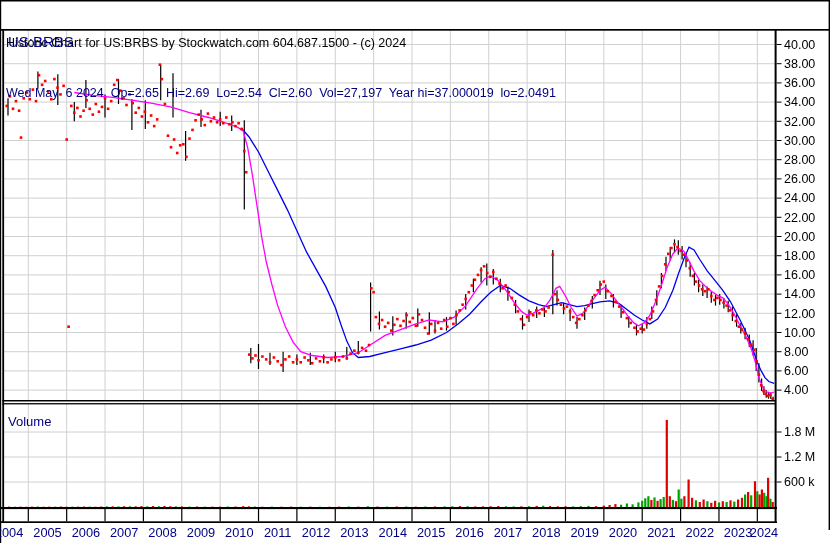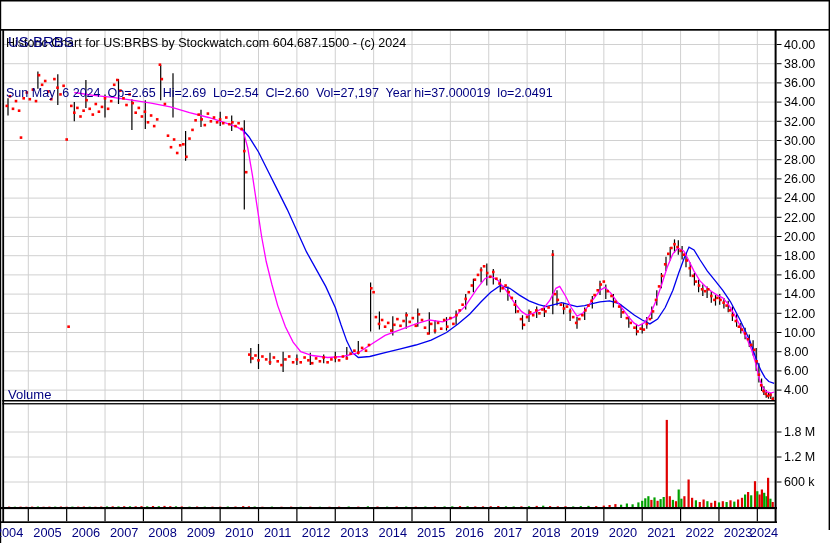--- a/index.html
+++ b/index.html
@@ -2,31 +2,31 @@
 <html><head>
 <meta charset="utf-8">
 <style>
   html,body{margin:0;padding:0;background:#fff;}
   .frame{position:relative;width:830px;height:543px;background:#ffffff;
          font-family:"Liberation Sans",sans-serif;overflow:hidden;}
   .header{position:absolute;top:1px;left:6px;z-index:2;white-space:pre;}
   .header .h1{font-size:12.5px;line-height:13.5px;color:#000000;}
   .header .h2{font-size:12.5px;line-height:13.5px;color:#000080;}
   .sym-label{position:absolute;top:33px;left:8px;z-index:2;color:#000080;font-size:15px;}
-  .vol-label{position:absolute;top:387px;left:8px;z-index:2;color:#000080;font-size:13px;}
+  .vol-label{position:absolute;top:414px;left:8px;z-index:2;color:#000080;font-size:13px;}
   svg#chart{position:absolute;top:0;left:0;}
   svg text{font-family:"Liberation Sans",sans-serif;}
 </style>
 </head>
 <body>
 
 <div class="frame">
   <div class="header">
     <div class="h1">Historic Chart for US:BRBS by Stockwatch.com 604.687.1500 - (c) 2024</div>
-    <div class="h2">Sun May  6 2024  Op=2.65  Hi=2.69  Lo=2.54  Cl=2.60  Vol=27,197  Year hi=37.000019  lo=2.0491</div>
+    <div class="h2">Wed May  6 2024  Op=2.65  Hi=2.69  Lo=2.54  Cl=2.60  Vol=27,197  Year hi=37.000019  lo=2.0491</div>
   </div>
   <svg id="chart" width="830" height="543" viewBox="0 0 830 543">
       <g>
         <line x1="28.3" y1="30.5" x2="28.3" y2="400" stroke="#d0d0d0" stroke-width="1"></line>
         <line x1="28.3" y1="404" x2="28.3" y2="507" stroke="#d0d0d0" stroke-width="1"></line>
         <line x1="66.67" y1="30.5" x2="66.67" y2="400" stroke="#d0d0d0" stroke-width="1"></line>
         <line x1="66.67" y1="404" x2="66.67" y2="507" stroke="#d0d0d0" stroke-width="1"></line>
         <line x1="105.03999999999999" y1="30.5" x2="105.03999999999999" y2="400" stroke="#d0d0d0" stroke-width="1"></line>
         <line x1="105.03999999999999" y1="404" x2="105.03999999999999" y2="507" stroke="#d0d0d0" stroke-width="1"></line>
         <line x1="143.41" y1="30.5" x2="143.41" y2="400" stroke="#d0d0d0" stroke-width="1"></line>

